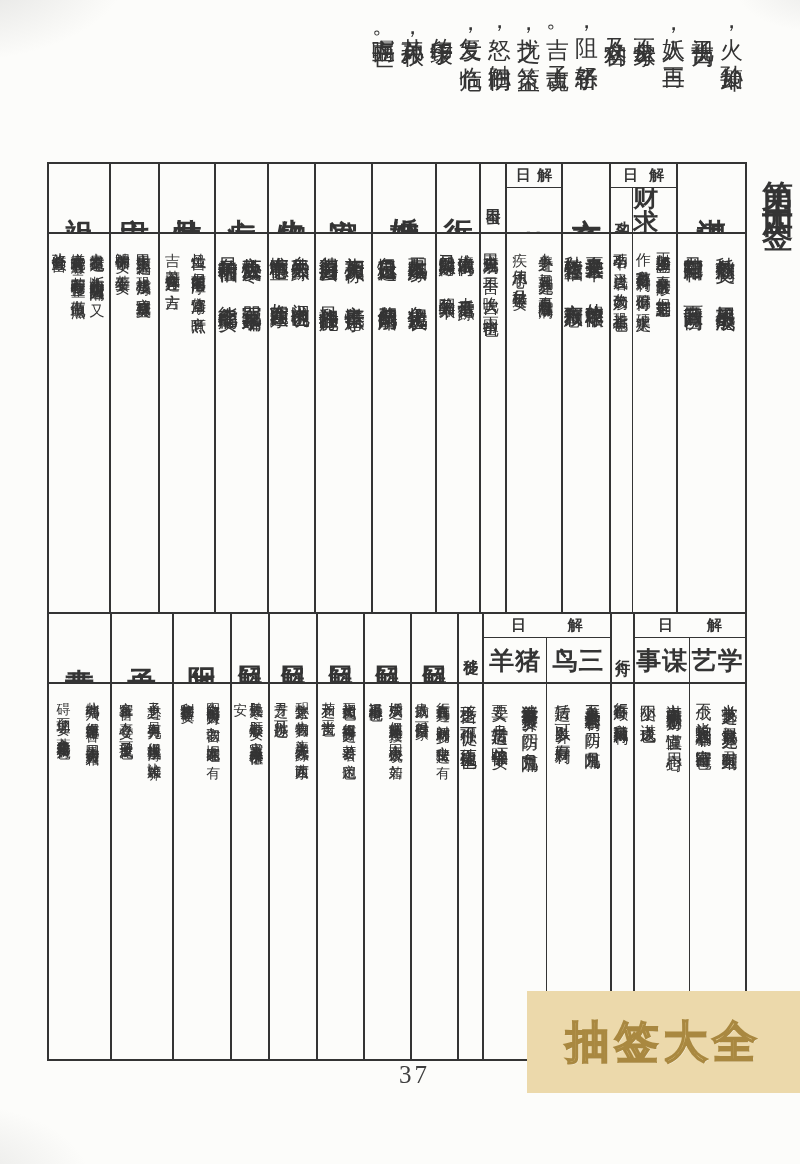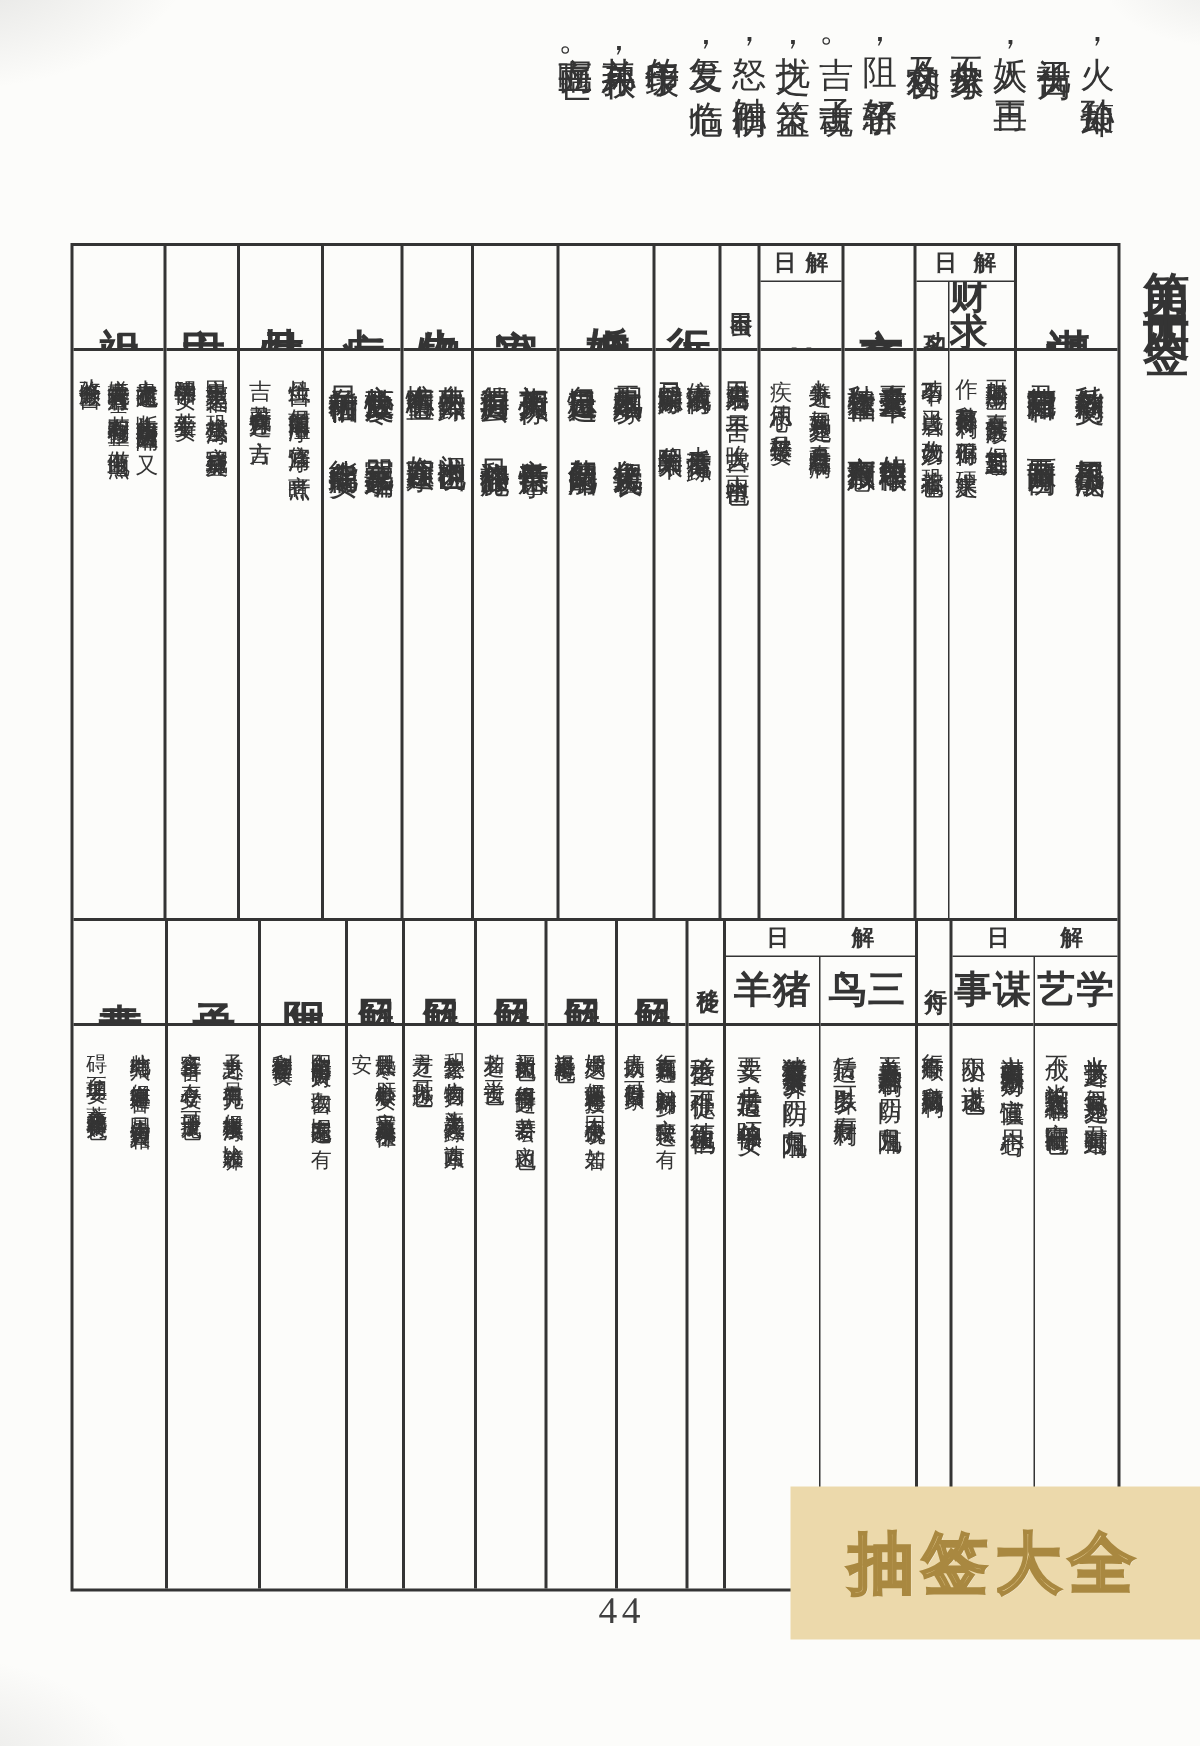--- a/index.html
+++ b/index.html
@@ -477,13 +477,13 @@
           </div>
         </div>
       </div>
     </div>
 </div>
 
 <div class="watermark">
   <span>抽签大全</span>
 </div>
 
-<div class="page-number">44</div>
+<div class="page-number">37</div>
 
 </body></html>

